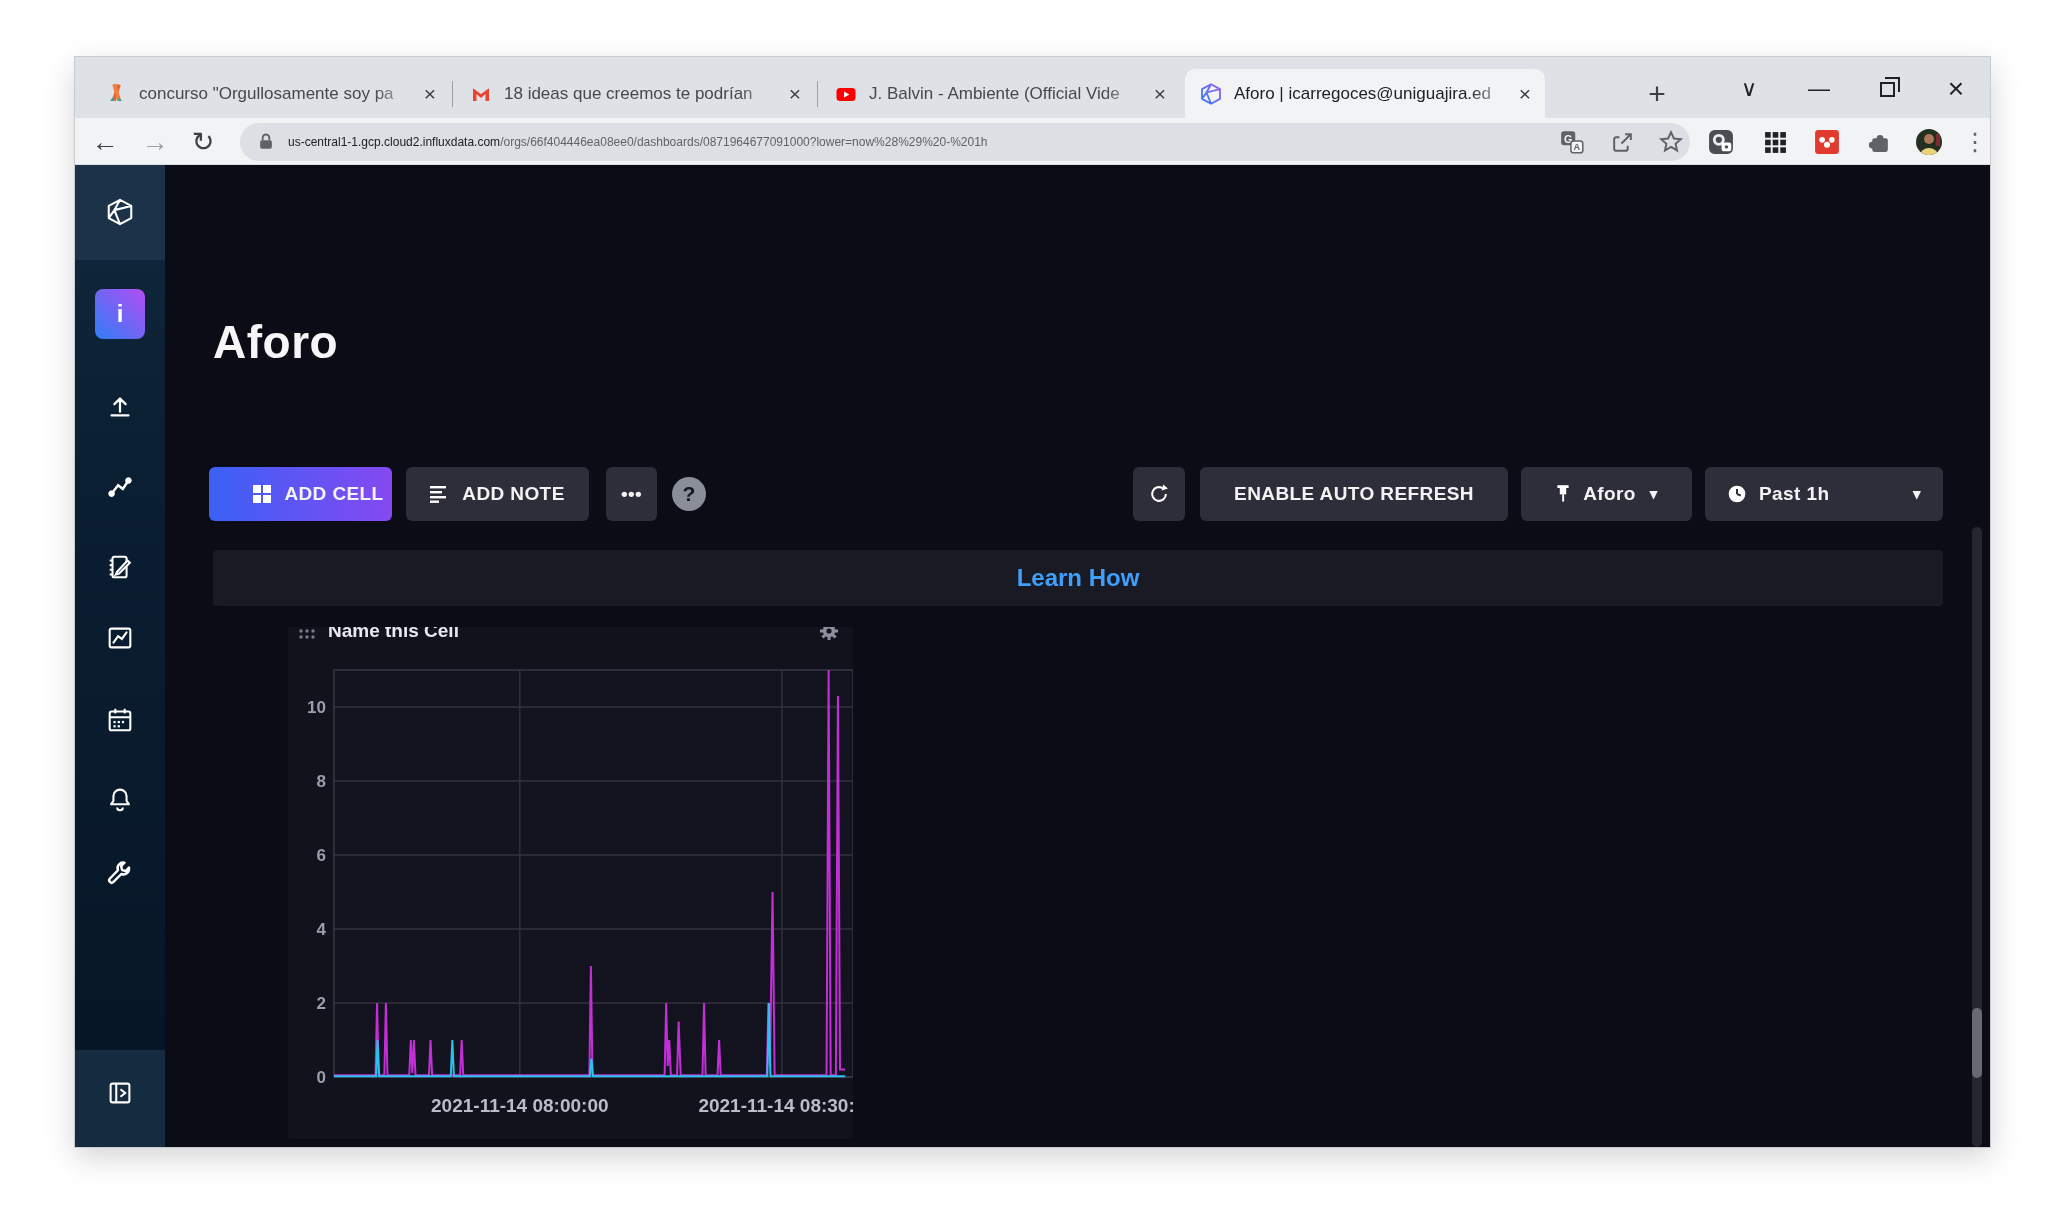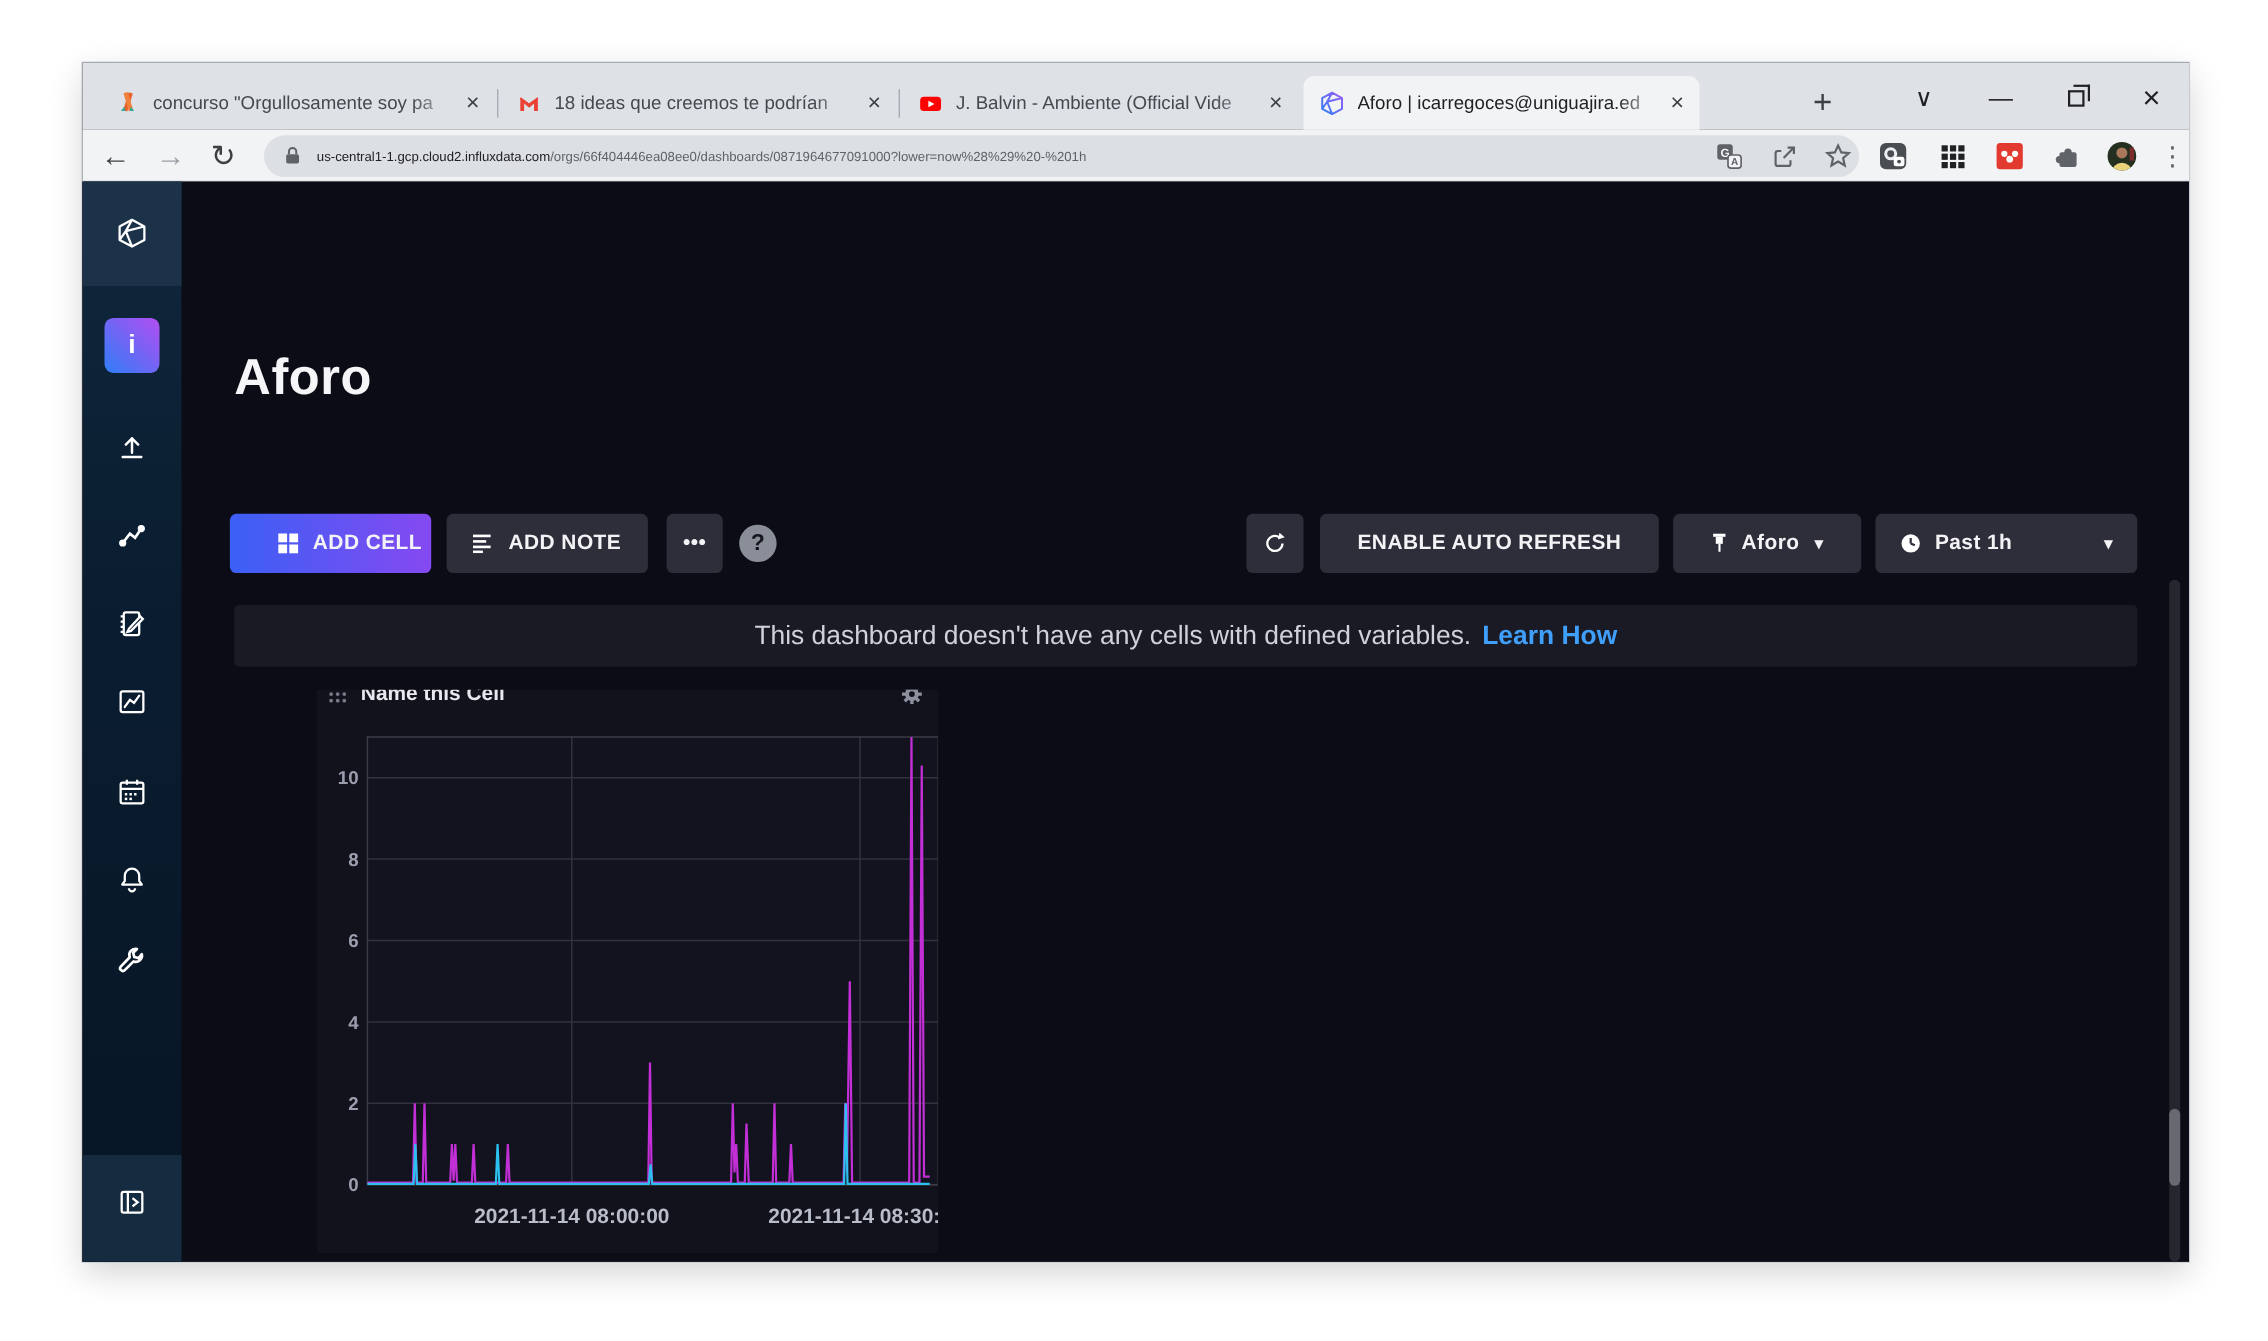--- a/index.html
+++ b/index.html
@@ -323,21 +323,20 @@
       <div class="ctrl" style="left:1540px; width:238px; justify-content:flex-start; padding:0 22px">
         <svg width="20" height="20" viewBox="0 0 24 24">
           <circle cx="12" cy="12" r="10" fill="#fff"></circle>
           <path d="M12 12 V6 M12 12 L16.5 14" stroke="#2e2e3b" stroke-width="2.4" fill="none"></path>
         </svg>
         <span>Past 1h</span>
         <span class="caret" style="margin-left:auto">▾</span>
       </div>
 
       <div class="banner">
-        <span>This dashboard doesn't have any cells with defined variables.</span>
         <a href="#">Learn How</a>
       </div>
 
       <div class="cellsview">
 
         <div class="cell" style="left:123px; top:-12px; width:565px; height:524px">
           <div class="cell-head">
             <svg class="draghandle" width="18" height="18" viewBox="0 0 18 18" fill="#787c8a">
               <circle cx="3" cy="3" r="1.7"></circle>
                 <circle cx="9" cy="3" r="1.7"></circle>

